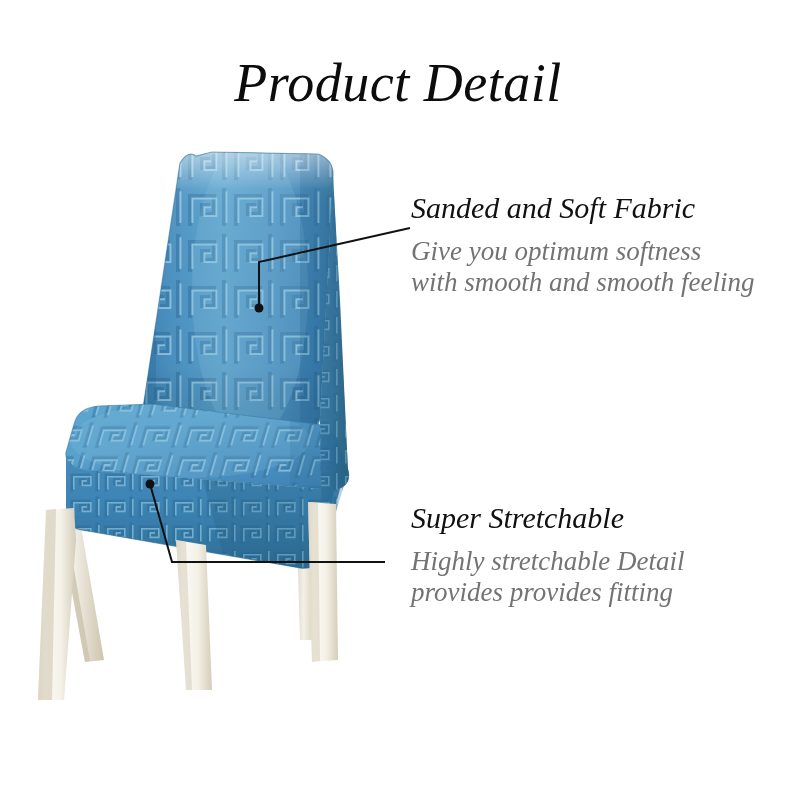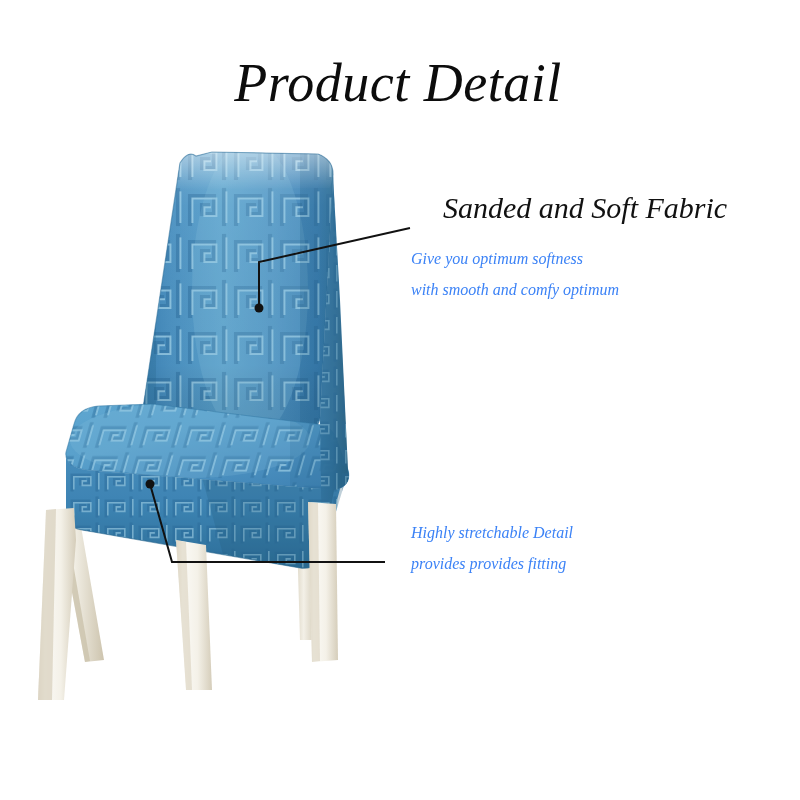--- a/index.html
+++ b/index.html
@@ -35,30 +35,29 @@
   
   .callout { position: absolute; }
   .callout .heading {
     font-family: "Liberation Serif", "DejaVu Serif", serif;
     font-style: italic;
     font-weight: 400;
     font-size: 30px;
     line-height: 36px;
     color: #111111;
     white-space: nowrap;
-    margin-left: 32px;
   }
   .callout .body {
     font-family: "Liberation Serif", "DejaVu Serif", serif;
     font-style: italic;
     font-weight: 400;
-    font-size: 16px;
+    font-size: 27px;
     line-height: 31px;
-    color: #3b82f6;
-    margin-top: 17px;
+    color: #737373;
+    margin-top: 10px;
   }
   .callout .body .line { display: block; white-space: nowrap; }
 
   #callout-fabric     { left: 411px; top: 190px; }
   #callout-stretch    { left: 411px; top: 500px; }
 
   
   #leaders {
     position: absolute;
     left: 0; top: 0;
@@ -276,24 +275,25 @@
       <circle cx="150" cy="484" r="4.5" fill="#111111"></circle>
     </g>
   </svg>
 
   <div class="title">Product Detail</div>
 
   <div class="callout" id="callout-fabric">
     <div class="heading">Sanded and Soft Fabric</div>
     <div class="body">
       <span class="line">Give you optimum softness</span>
-      <span class="line">with smooth and comfy optimum</span>
+      <span class="line">with smooth and smooth feeling</span>
     </div>
   </div>
 
   <div class="callout" id="callout-stretch">
+    <div class="heading">Super Stretchable</div>
     <div class="body">
       <span class="line">Highly stretchable Detail</span>
       <span class="line">provides provides fitting</span>
     </div>
   </div>
 
 </div>
 
 </body></html>

